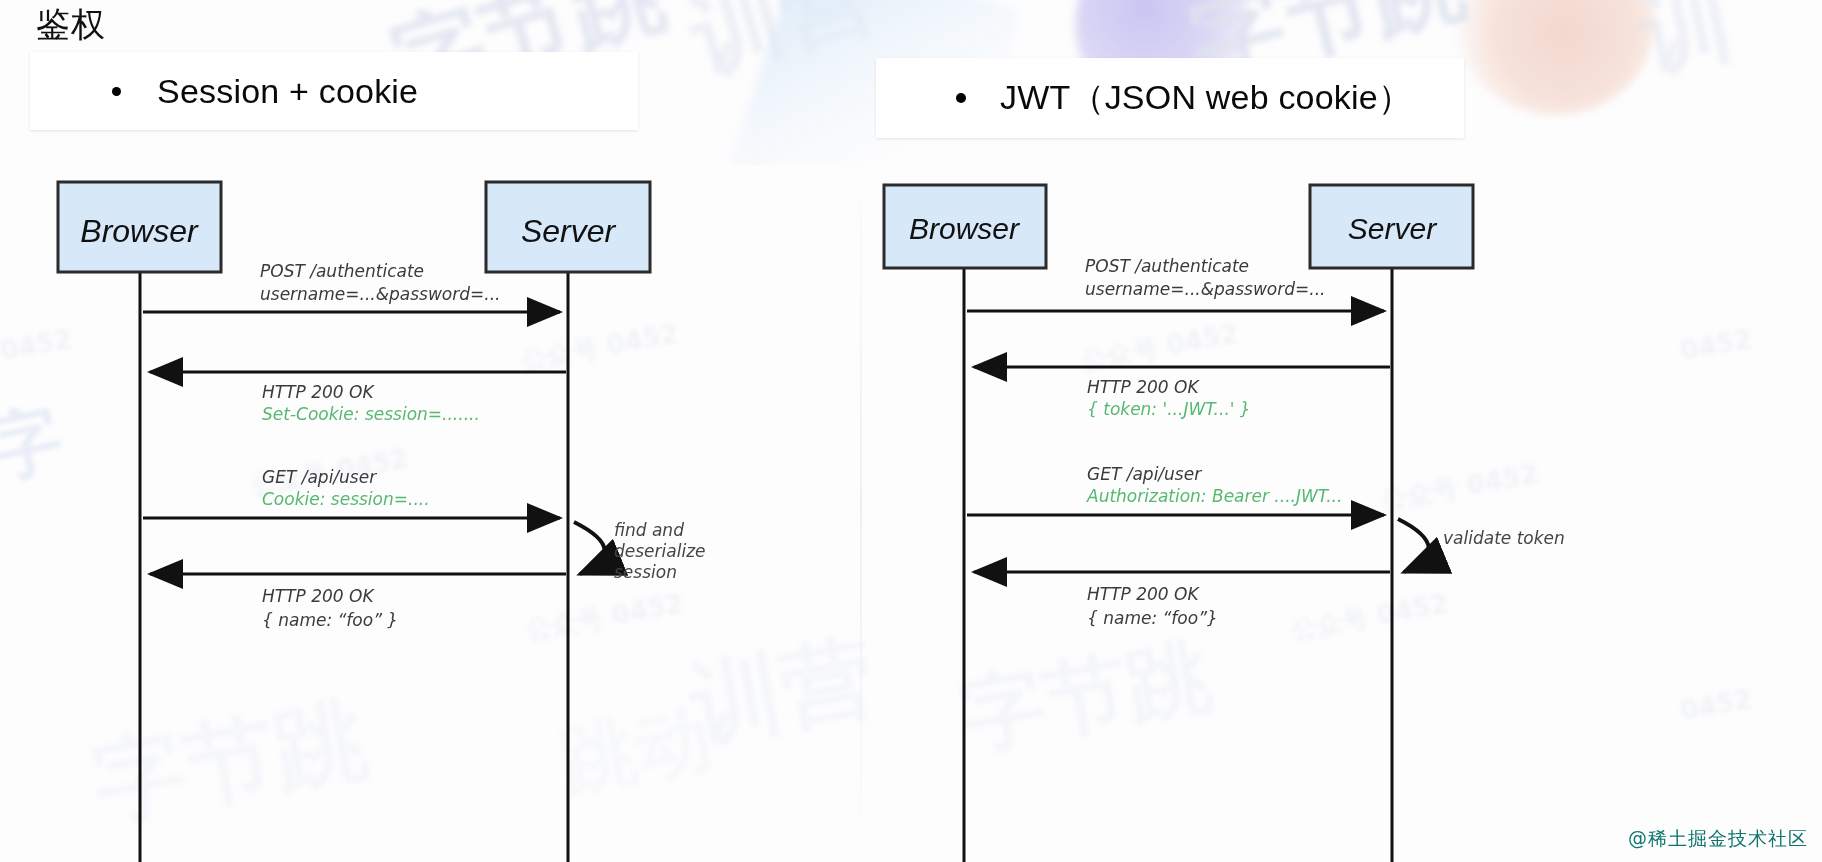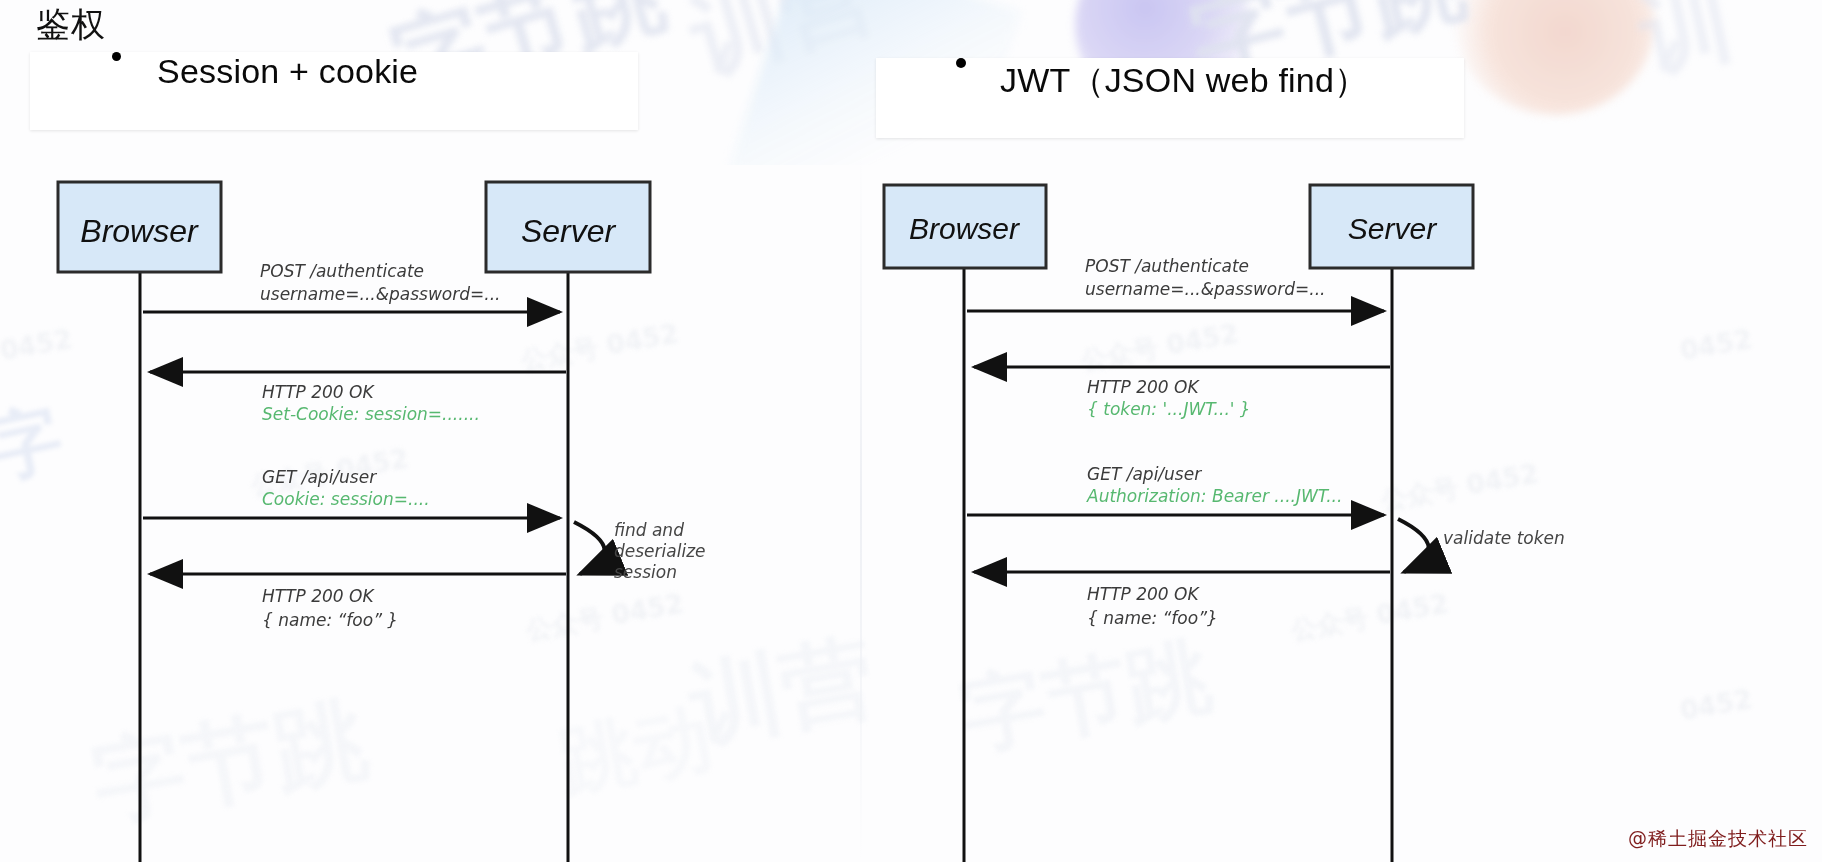--- a/index.html
+++ b/index.html
@@ -32,42 +32,42 @@
      background:linear-gradient(135deg,rgba(214,231,246,.85) 0%,rgba(234,243,251,.5) 45%,rgba(255,255,255,0) 70%);
      transform:rotate(18deg);filter:blur(5px);}
 
   
   .zh-title{position:absolute;left:36px;top:2px;font-size:34px;color:#111;
      font-family:"DejaVu Sans",sans-serif;letter-spacing:1px;}
 
   .titlebox{position:absolute;background:#ffffff;box-shadow:0 1px 3px rgba(0,0,0,.10);}
   #title-box-left{left:30px;top:52px;width:608px;height:78px;}
   #title-box-right{left:876px;top:58px;width:588px;height:80px;}
-  .titlebox .row{display:flex;align-items:flex-start;height:100%;}
+  .titlebox .row{display:flex;align-items:center;height:100%;}
   .bullet{width:9px;height:9px;border-radius:50%;background:#000;flex:none;}
   .titletext{font-size:34px;color:#0a0a0a;font-family:"Liberation Sans",sans-serif;
      letter-spacing:.2px;white-space:nowrap;}
   #title-box-left .bullet{margin-left:82px;}
   #title-box-left .titletext{margin-left:36px;}
   #title-box-right .bullet{margin-left:80px;width:10px;height:10px;}
   #title-box-right .titletext{margin-left:34px;}
 
   
   .diagram{position:absolute;font-style:italic;}
   #diagram-left{left:0px;top:150px;width:880px;height:712px;}
   #diagram-right{left:860px;top:150px;width:962px;height:712px;}
   .diagram svg{display:block;}
 
   .node-label{font-family:"Liberation Sans",sans-serif;fill:#111;}
   .msg{font-family:"DejaVu Sans",sans-serif;fill:#3b3b3b;}
   .msg-green{font-family:"DejaVu Sans",sans-serif;fill:#57b870;}
   .note{font-family:"DejaVu Sans",sans-serif;fill:#454545;}
 
   
-  .credit{position:absolute;right:14px;bottom:10px;font-size:19px;color:#7f1d1d;
+  .credit{position:absolute;right:14px;bottom:10px;font-size:19px;color:#0f766e;
      font-family:"DejaVu Sans",sans-serif;letter-spacing:1px;}
 
   .vdiv{position:absolute;left:860px;top:150px;width:2px;height:712px;
      background:linear-gradient(to bottom,rgba(240,240,244,0),rgba(236,238,243,.9),rgba(240,240,244,0));}
 </style>
 </head>
 <body>
 
 <div id="stage">
 
@@ -103,21 +103,21 @@
   <div class="titlebox" id="title-box-left">
     <div class="row">
       <div class="bullet"></div>
       <div class="titletext">Session + cookie</div>
     </div>
   </div>
 
   <div class="titlebox" id="title-box-right">
     <div class="row">
       <div class="bullet"></div>
-      <div class="titletext">JWT（JSON web find）</div>
+      <div class="titletext">JWT（JSON web cookie）</div>
     </div>
   </div>
 
   <div class="diagram" id="diagram-left">
     <svg width="880" height="712" viewBox="0 0 880 712" xmlns="http://www.w3.org/2000/svg">
       <defs>
         <marker id="ah-l" markerWidth="12" markerHeight="10" refX="11" refY="5" orient="auto">
           <path d="M0,0 L12,5 L0,10 z" fill="#111"></path>
         </marker>
         <marker id="ah-lb" markerWidth="12" markerHeight="10" refX="11" refY="5" orient="auto">

